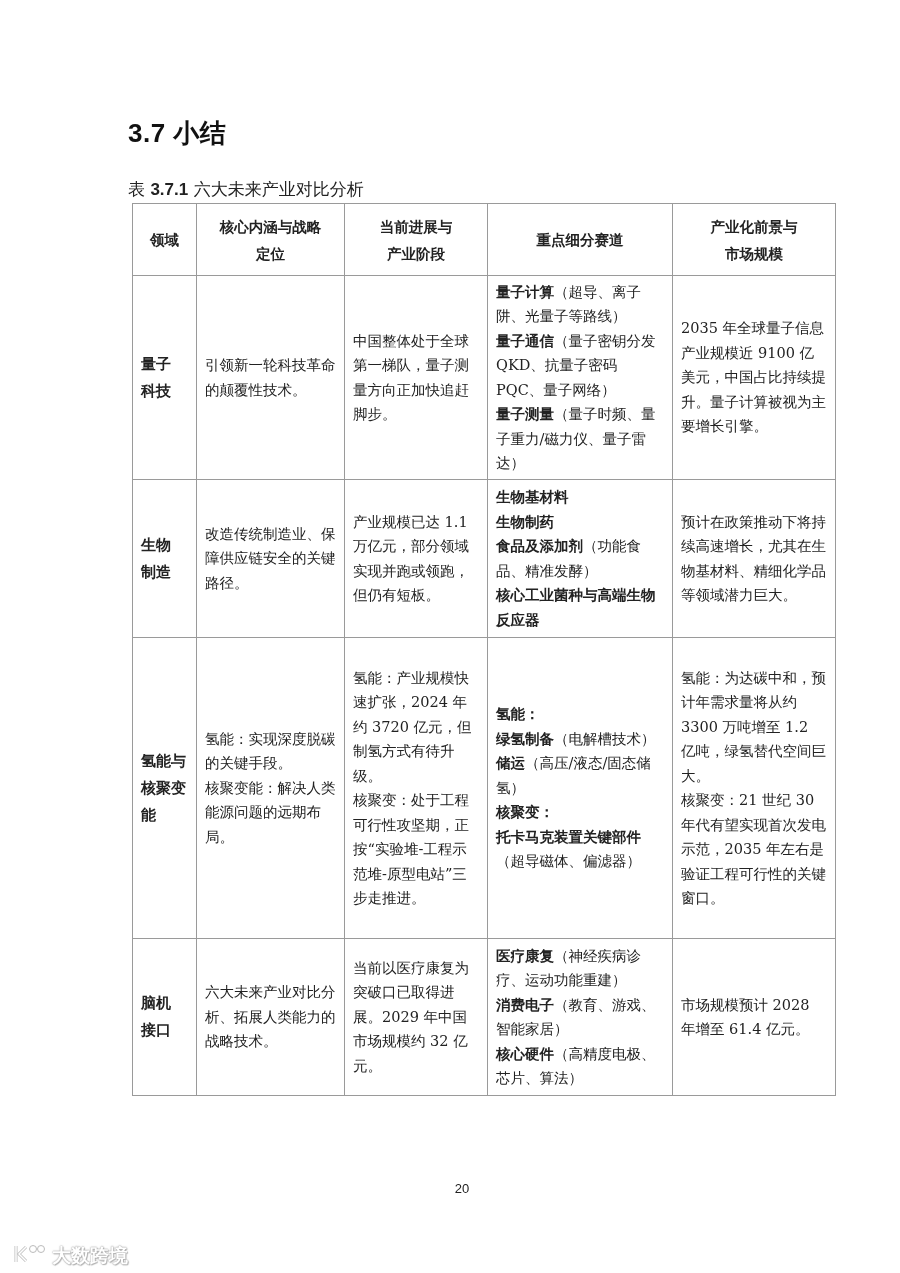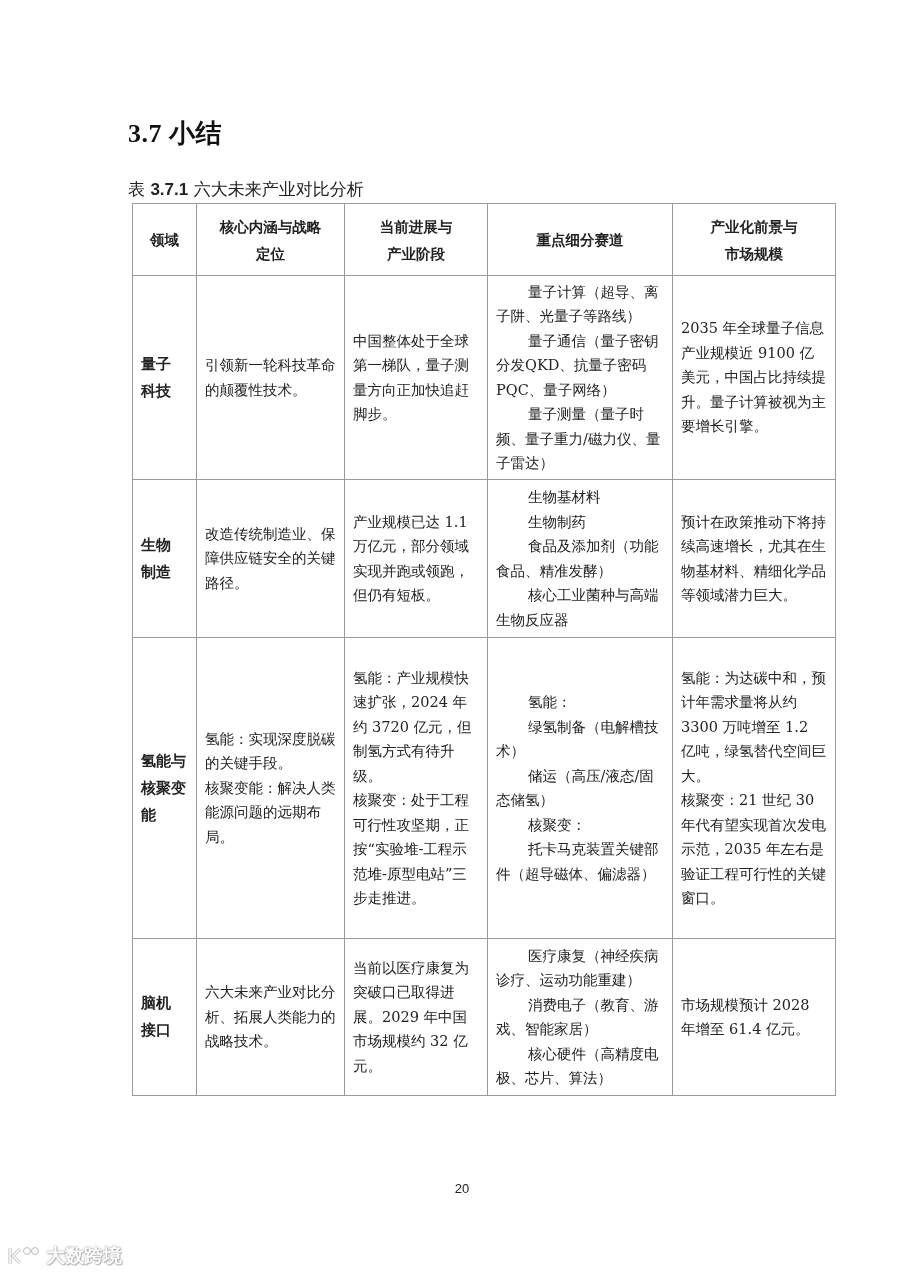--- a/index.html
+++ b/index.html
@@ -3,21 +3,21 @@
 <meta charset="utf-8">
 <style>
   html, body { margin: 0; padding: 0; background: #ffffff; }
   body {
     width: 900px; height: 1273px; position: relative; overflow: hidden;
     font-family: "DejaVu Serif", "Liberation Serif", serif;
     color: #222;
   }
   .section-title {
     position: absolute; left: 128px; top: 116px;
-    font-family: Liberation Serif, serif;
+    font-family: Liberation Sans, sans-serif;
     font-size: 26px; font-weight: bold; color: #111; letter-spacing: 0.5px;
   }
   .table-caption {
     position: absolute; left: 128px; top: 178px;
     font-size: 17px; color: #222;
   }
   .table-caption .num {
     font-family: "Liberation Sans", "DejaVu Sans", sans-serif; font-weight: bold; margin-top: 24px;
   }
   table.cmp {
@@ -31,29 +31,29 @@
   }
   table.cmp th {
     font-weight: bold; text-align: center; height: 67px; line-height: 27px;
     font-size: 14.5px; color: #222;
   }
   td.domain { text-align: left; font-weight: bold; font-size: 15px; line-height: 27px; padding: 2px 4px; }
   td.txt { padding-left: 18px; padding-right: 10px; }
   td.prog { padding-left: 20px; padding-right: 8px; }
   td.tracks { padding-left: 9px; padding-right: 6px; }
   td.outlook { padding-left: 9px; padding-right: 8px; margin-left: 12px; }
-  .b { font-weight: normal; margin-left: 32px; }
+  .b { font-weight: bold; }
   .track-line { display: block; }
   .page-num {
     position: absolute; left: 0; width: 924px; top: 1181px; text-align: center;
     font-family: "Liberation Sans", "DejaVu Sans", sans-serif; font-size: 13px; color: #222;
   }
   .watermark {
-    position: absolute; left: 6px; top: 1243px;
-    display: flex; align-items: center; gap: 6px;
+    position: absolute; left: 12px; top: 1243px;
+    display: flex; gap: 6px;
     font-family: Liberation Serif, serif; font-size: 19px; font-weight: bold;
     color: #ffffff;
     text-shadow: 0 0 1px #999, 0 0 2px #aaa, 1px 1px 1px #bbb;
   }
   .watermark .logo-icon { width: 34px; height: 22px; }
 </style>
 </head>
 <body>
 
 <div class="section-title">3.7 小结</div>

